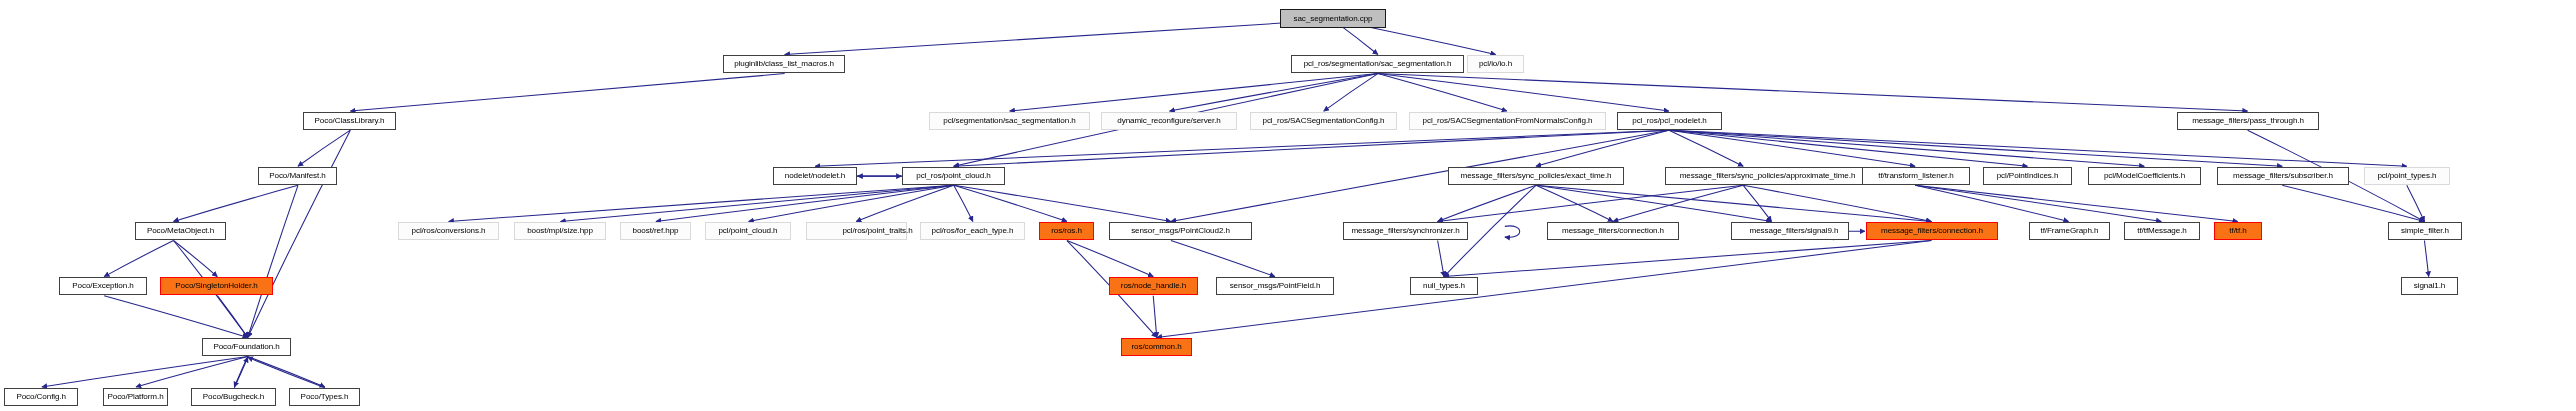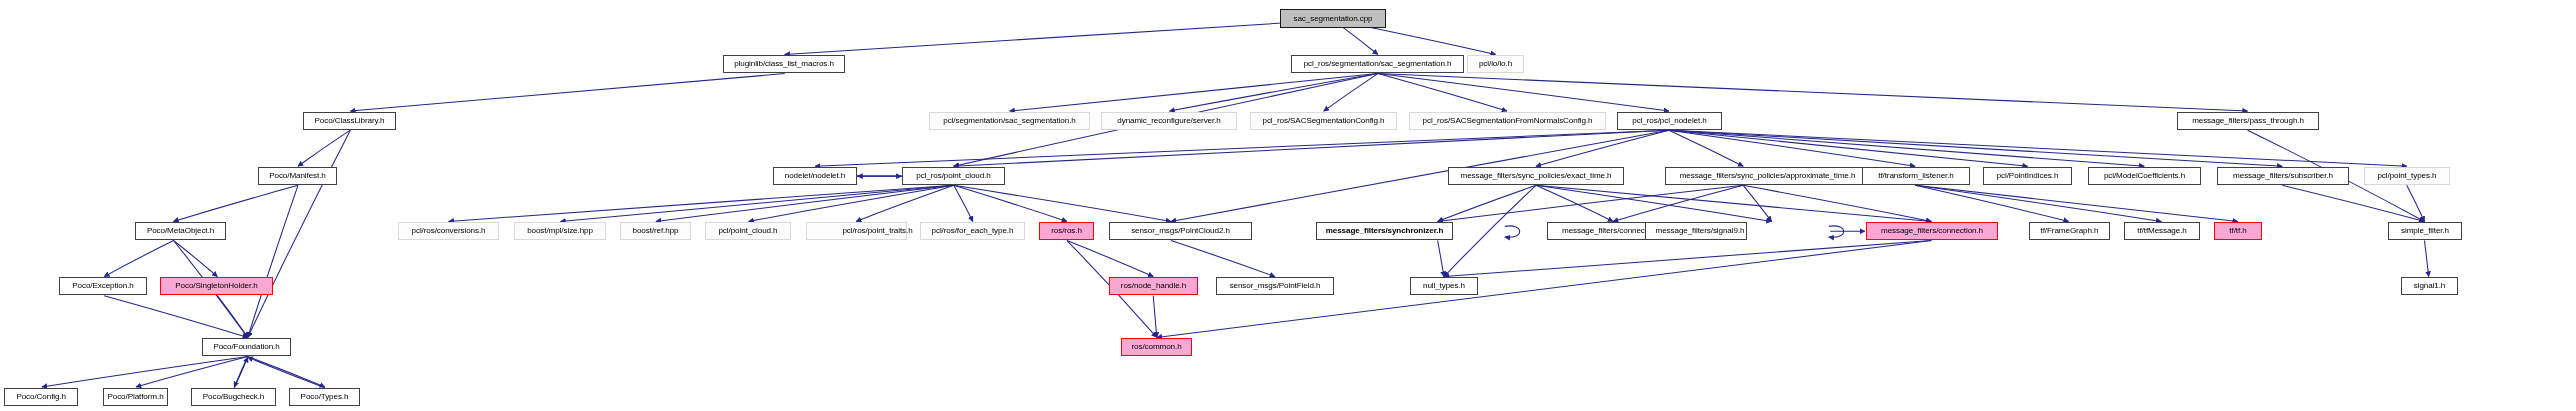--- a/index.html
+++ b/index.html
@@ -40,21 +40,21 @@
   }
   .node.root {
     background: #bfbfbf;
     border: 1.1px solid #1a1a1a;
   }
   .node.ext {
     background: #fcfcfc;
     border: 1.1px solid #d9d9d9;
   }
   .node.hl {
-    background: #f9a8d4;
+    background: #f97316;
     border: 1.1px solid #ff0000;
   }
   .node span {
     pointer-events: none;
   }
 </style>
 </head>
 <body>
 
 <div id="canvas">
@@ -223,27 +223,27 @@
       </div>
       <div class="node ext" style="left: 920px; top: 222px; width: 105px;">
         <span>pcl/ros/for_each_type.h</span>
       </div>
       <div class="node hl" style="left: 1039px; top: 222px; width: 55px;">
         <span>ros/ros.h</span>
       </div>
       <div class="node" style="left: 1109px; top: 222px; width: 143px;">
         <span>sensor_msgs/PointCloud2.h</span>
       </div>
-      <div class="node" style="left: 1316px; top: 222px; width: 137px; font-weight: bold;">
+      <div class="node" style="left: 1343px; top: 222px; width: 125px;">
         <span>message_filters/synchronizer.h</span>
       </div>
       <div class="node" style="left: 1547px; top: 222px; width: 132px;">
         <span>message_filters/connection.h</span>
       </div>
-      <div class="node" style="left: 1645px; top: 222px; width: 102px; padding-left: 8px;">
+      <div class="node" style="left: 1731px; top: 222px; width: 118px; padding-left: 8px;">
         <span>message_filters/signal9.h</span>
       </div>
       <div class="node hl" style="left: 1866px; top: 222px; width: 132px;">
         <span>message_filters/connection.h</span>
       </div>
       <div class="node" style="left: 2029px; top: 222px; width: 81px;">
         <span>tf/FrameGraph.h</span>
       </div>
       <div class="node" style="left: 2124px; top: 222px; width: 76px;">
         <span>tf/tfMessage.h</span>

